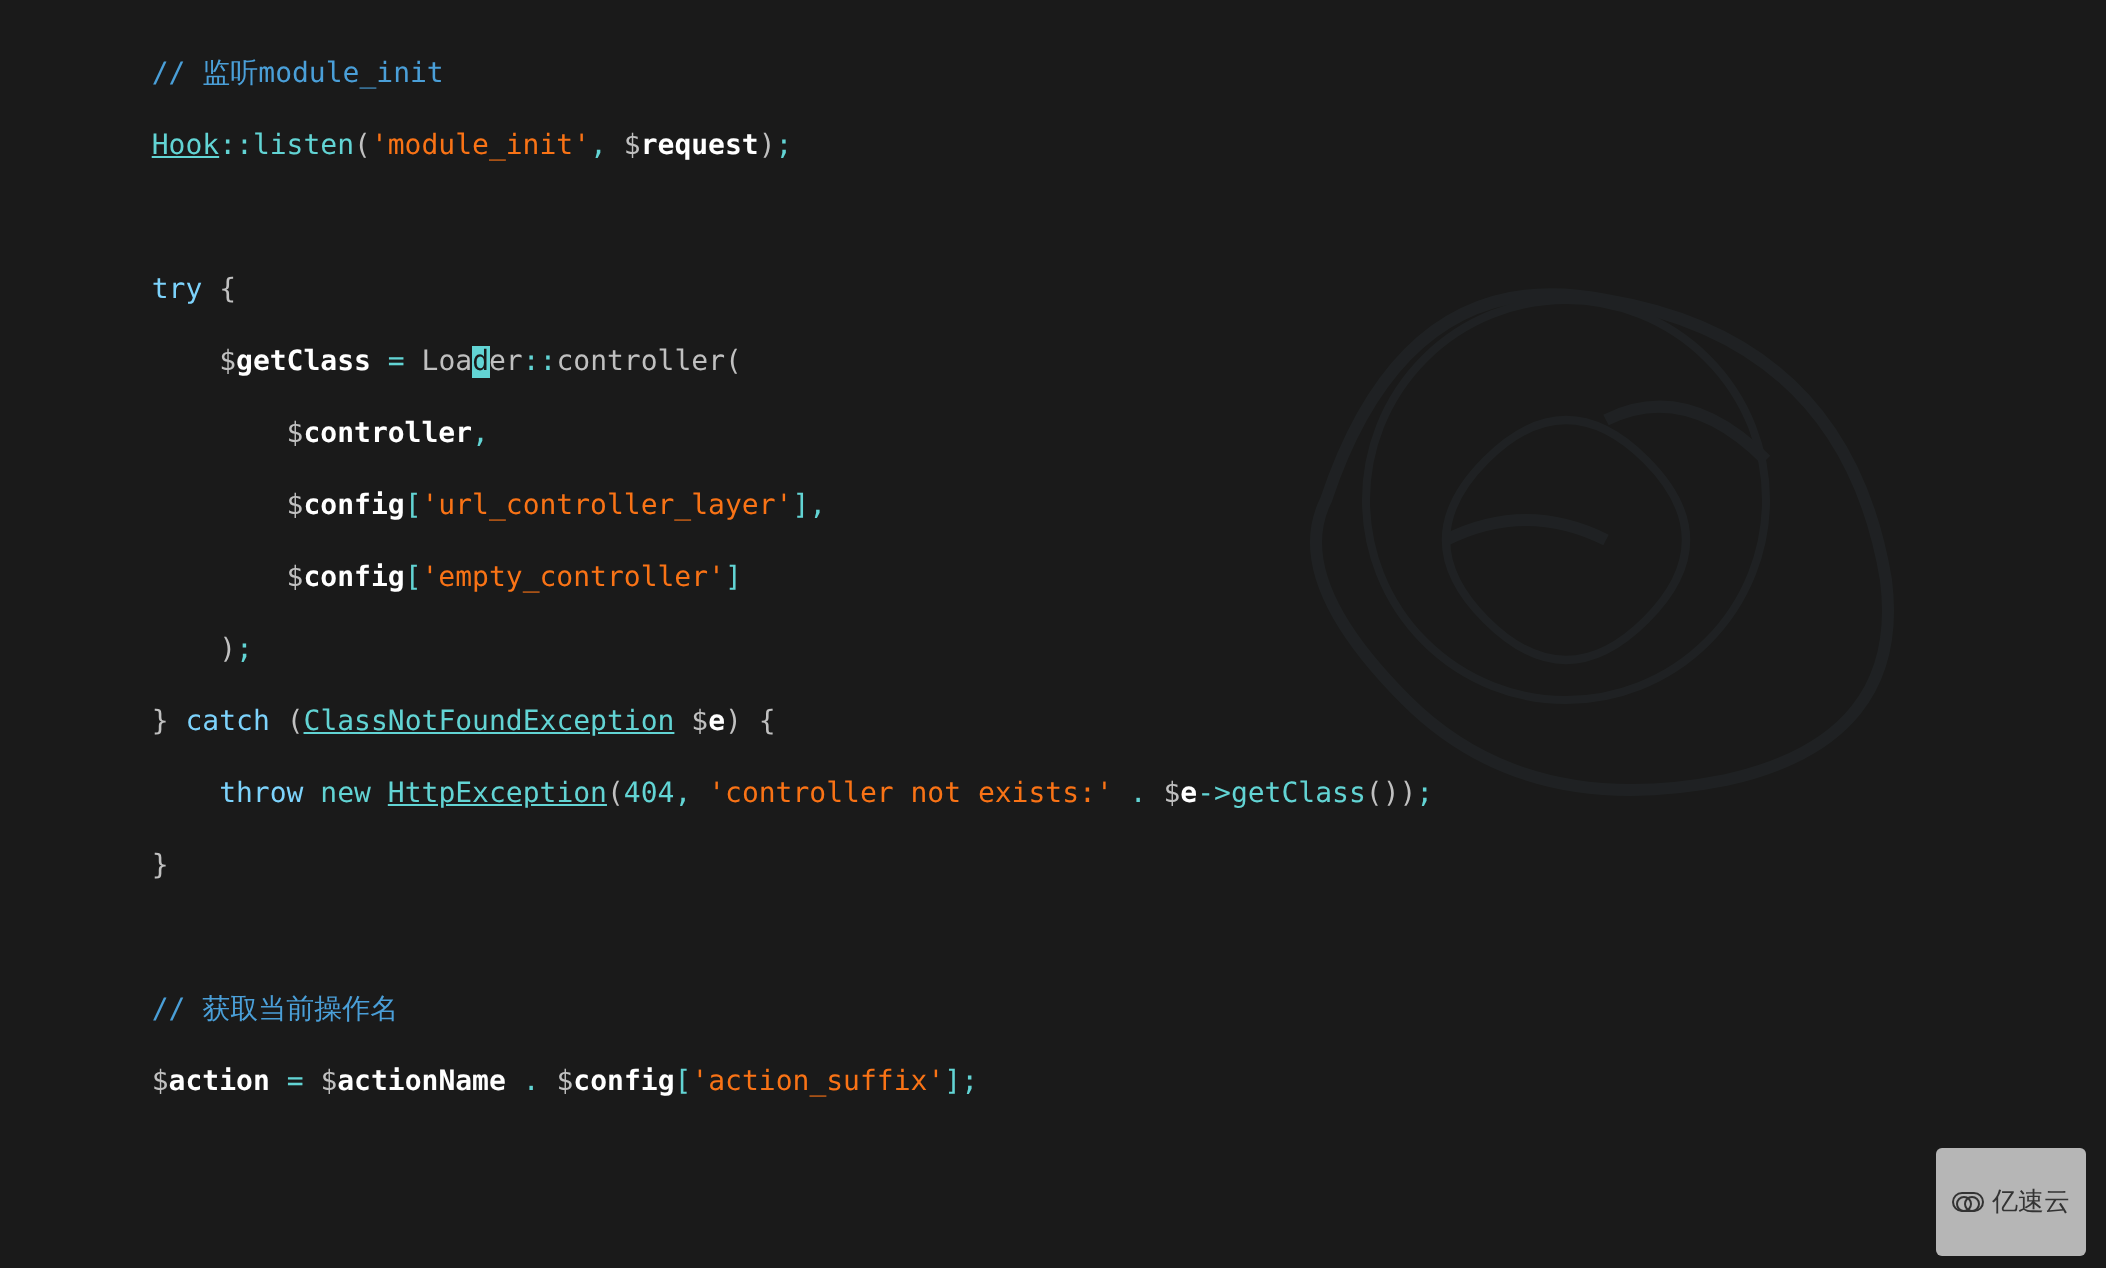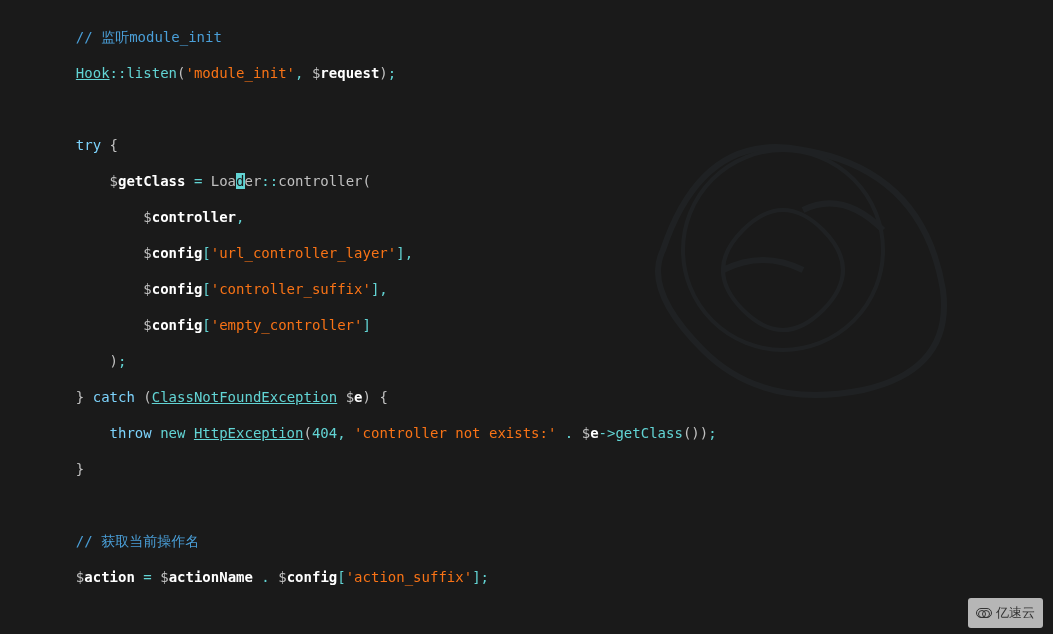--- a/index.html
+++ b/index.html
@@ -47,21 +47,21 @@
     color: #1a1a1a;
   }
   .watermark {
     position: absolute;
     right: 10px;
     bottom: 6px;
     background: rgba(200,200,200,0.9);
     color: #333;
     font-family: sans-serif;
     font-size: 13px;
-    padding: 6px 8px;
+    padding: 18px 8px;
     border-radius: 3px;
     display: flex;
     align-items: center;
     gap: 4px;
     z-index: 5;
   }
   .wm-icon {
     width: 16px; height: 10px;
     border: 1px solid #333;
     border-radius: 6px;
@@ -88,21 +88,20 @@
 </svg>
 
 <div class="editor">
 <div class="line">         <span class="c-comment">// 监听module_init</span></div>
 <div class="line">         <span class="c-class">Hook</span><span class="c-op">::</span><span class="c-func">listen</span><span class="c-paren">(</span><span class="c-string">'module_init'</span><span class="c-punct">,</span> <span class="c-dollar">$</span><span class="c-var">request</span><span class="c-paren">)</span><span class="c-punct">;</span></div>
 <div class="line"></div>
 <div class="line">         <span class="c-yellow">try</span> <span class="c-paren">{</span></div>
 <div class="line">             <span class="c-dollar">$</span><span class="c-var">getClass</span> <span class="c-op">=</span> <span class="c-plain">Loa</span><span class="cursor">d</span><span class="c-plain">er</span><span class="c-op">::</span><span class="c-plain">controller</span><span class="c-paren">(</span></div>
 <div class="line">                 <span class="c-dollar">$</span><span class="c-var">controller</span><span class="c-punct">,</span></div>
 <div class="line">                 <span class="c-dollar">$</span><span class="c-var">config</span><span class="c-punct">[</span><span class="c-string">'url_controller_layer'</span><span class="c-punct">]</span><span class="c-punct">,</span></div>
-<div class="line">                 <span class="c-dollar">$</span><span class="c-var">config</span><span class="c-punct">[</span><span class="c-string">'controller_suffix'</span><span class="c-punct">]</span><span class="c-punct">,</span></div>
 <div class="line">                 <span class="c-dollar">$</span><span class="c-var">config</span><span class="c-punct">[</span><span class="c-string">'empty_controller'</span><span class="c-punct">]</span></div>
 <div class="line">             <span class="c-paren">)</span><span class="c-punct">;</span></div>
 <div class="line">         <span class="c-paren">}</span> <span class="c-yellow">catch</span> <span class="c-paren">(</span><span class="c-class">ClassNotFoundException</span> <span class="c-dollar">$</span><span class="c-var">e</span><span class="c-paren">)</span> <span class="c-paren">{</span></div>
 <div class="line">             <span class="c-yellow">throw</span> <span class="c-func">new</span> <span class="c-class">HttpException</span><span class="c-paren">(</span><span class="c-num">404</span><span class="c-punct">,</span> <span class="c-string">'controller not exists:'</span> <span class="c-op">.</span> <span class="c-dollar">$</span><span class="c-var">e</span><span class="c-op">-&gt;</span><span class="c-func">getClass</span><span class="c-paren">(</span><span class="c-paren">))</span><span class="c-punct">;</span></div>
 <div class="line">         <span class="c-paren">}</span></div>
 <div class="line"></div>
 <div class="line">         <span class="c-comment">// 获取当前操作名</span></div>
 <div class="line">         <span class="c-dollar">$</span><span class="c-var">action</span> <span class="c-op">=</span> <span class="c-dollar">$</span><span class="c-var">actionName</span> <span class="c-op">.</span> <span class="c-dollar">$</span><span class="c-var">config</span><span class="c-punct">[</span><span class="c-string">'action_suffix'</span><span class="c-punct">]</span><span class="c-punct">;</span></div>
 <div class="line"></div>
 

